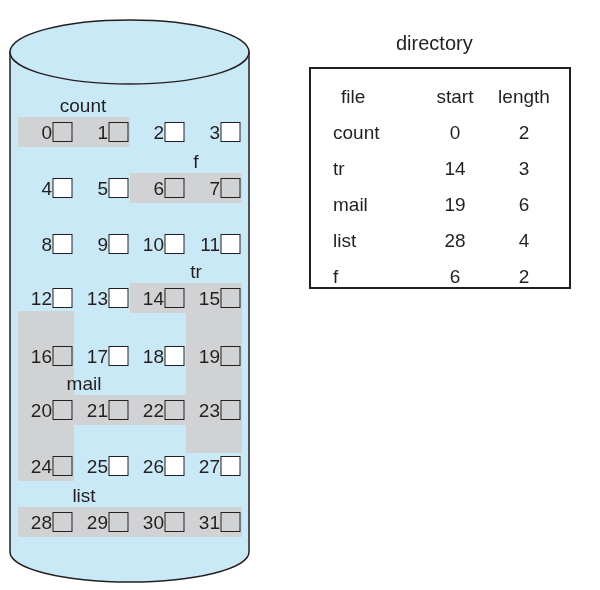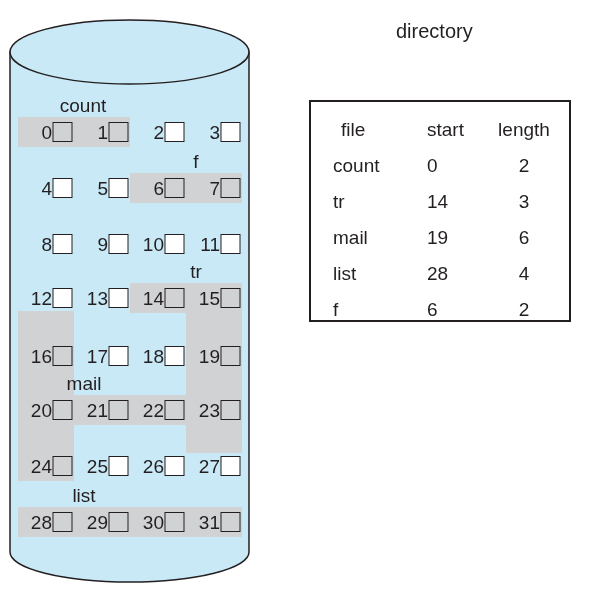--- a/index.html
+++ b/index.html
@@ -1,26 +1,26 @@
 <!DOCTYPE html>
 <html><head>
 <meta charset="utf-8">
 <style>
   html, body { margin: 0; padding: 0; background: #ffffff; }
   body { width: 600px; height: 590px; position: relative; overflow: hidden;
          font-family: "Liberation Sans", sans-serif; color: #231f20; }
   #disk { position: absolute; left: 0; top: 0; }
   .lbl { font-family: "Liberation Sans", sans-serif; font-size: 19px; fill: #231f20; }
-  .dir-title { position: absolute; left: 396px; top: 20px; font-size: 20px; }
+  .dir-title { position: absolute; left: 396px; top: 32px; font-size: 20px; }
   .dir-table { position: absolute; left: 309px; top: 67px; width: 258px; height: 218px;
-               border: 2px solid #231f20; box-sizing: content-box; margin-top: 33px; }
+               border: 2px solid #231f20; box-sizing: content-box; }
   .dir-table table { border-collapse: collapse; margin-left: 22px; margin-top: 10px; font-size: 19px; }
   .dir-table td, .dir-table th { padding: 0; height: 36px; font-weight: normal; vertical-align: middle; }
   .c-file { width: 86px; text-align: left; }
-  .c-start { width: 56px; text-align: left; }
+  .c-start { width: 56px; text-align: center; }
   .c-len { width: 82px; text-align: center; }
   th.c-file { padding-left: 8px; }
   th.c-len { text-align: center; padding-right: 0; }
 </style>
 </head>
 <body>
 
 <svg id="disk" width="260" height="590">
   <g id="disk-body">
       <path d="M10,52 L10,552 A119.5,30 0 0 0 249,552 L249,52 Z" fill="#c9e9f7" stroke="#231f20" stroke-width="1.5"></path>

